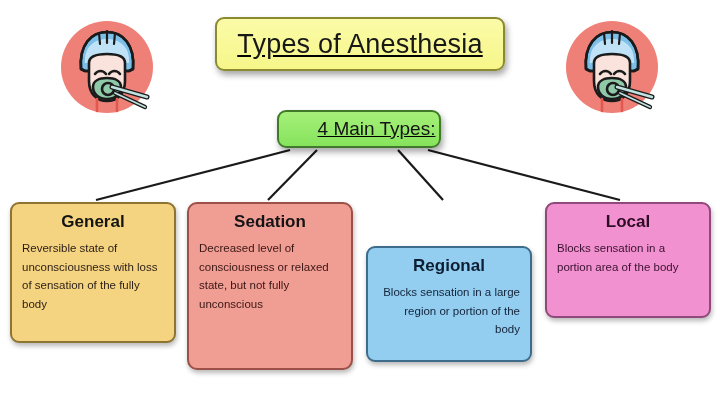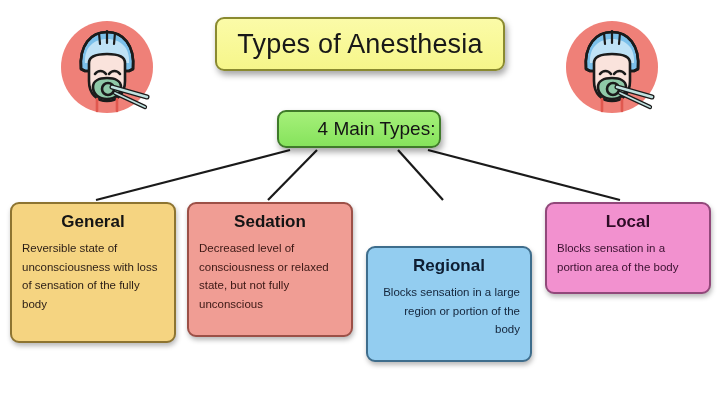--- a/index.html
+++ b/index.html
@@ -26,20 +26,21 @@
     pointer-events: none;
   }
 
   
   .node {
     position: absolute;
     box-sizing: border-box;
     border-radius: 9px;
     border: 2px solid #222;
     box-shadow: 2px 4px 6px rgba(0,0,0,0.35);
+    text-decoration: underline;
   }
 
   
   #title-node {
     left: 215px;
     top: 17px;
     width: 290px;
     height: 54px;
     background: linear-gradient(180deg, #fbfba8 0%, #f6f68a 100%);
     border-color: #8a8a30;
@@ -93,25 +94,25 @@
     color: #141414;
   }
   .card .card-body {
     font-size: 11.5px;
     line-height: 18.5px;
     color: #2a1d16;
   }
 
   #card-general  { left: 10px;  top: 202px; height: 141px;
                    background:#f5d481; border-color:#8d7431; }
-  #card-sedation { left: 187px; top: 202px; height: 135px;
-                   background:#f09d94; border-color:#9c5047; }
+  #card-sedation { left: 187px; top: 202px; height: 168px;
+                   background:#f09d94; border-color:#9c5047;border-radius:10px; }
   #card-regional { left: 366px; top: 202px; height: 116px;
                    background:#93cdf0; border-color:#3e6d8c;margin-top:44px; }
-  #card-local    { left: 545px; top: 202px; height: 92px;
+  #card-local    { left: 545px; top: 202px; height: 116px;
                    background:#f291cf; border-color:#91487a; }
 
   #card-sedation .card-body { color:#3a1714; }
   #card-regional .card-body { color:#13243a;text-align:right; }
   #card-local    .card-body { color:#3a1130; }
   #card-regional .card-title { color:#0e1e33; }
   #card-local    .card-title { color:#2e0c26; }
 
   
   .avatar {

